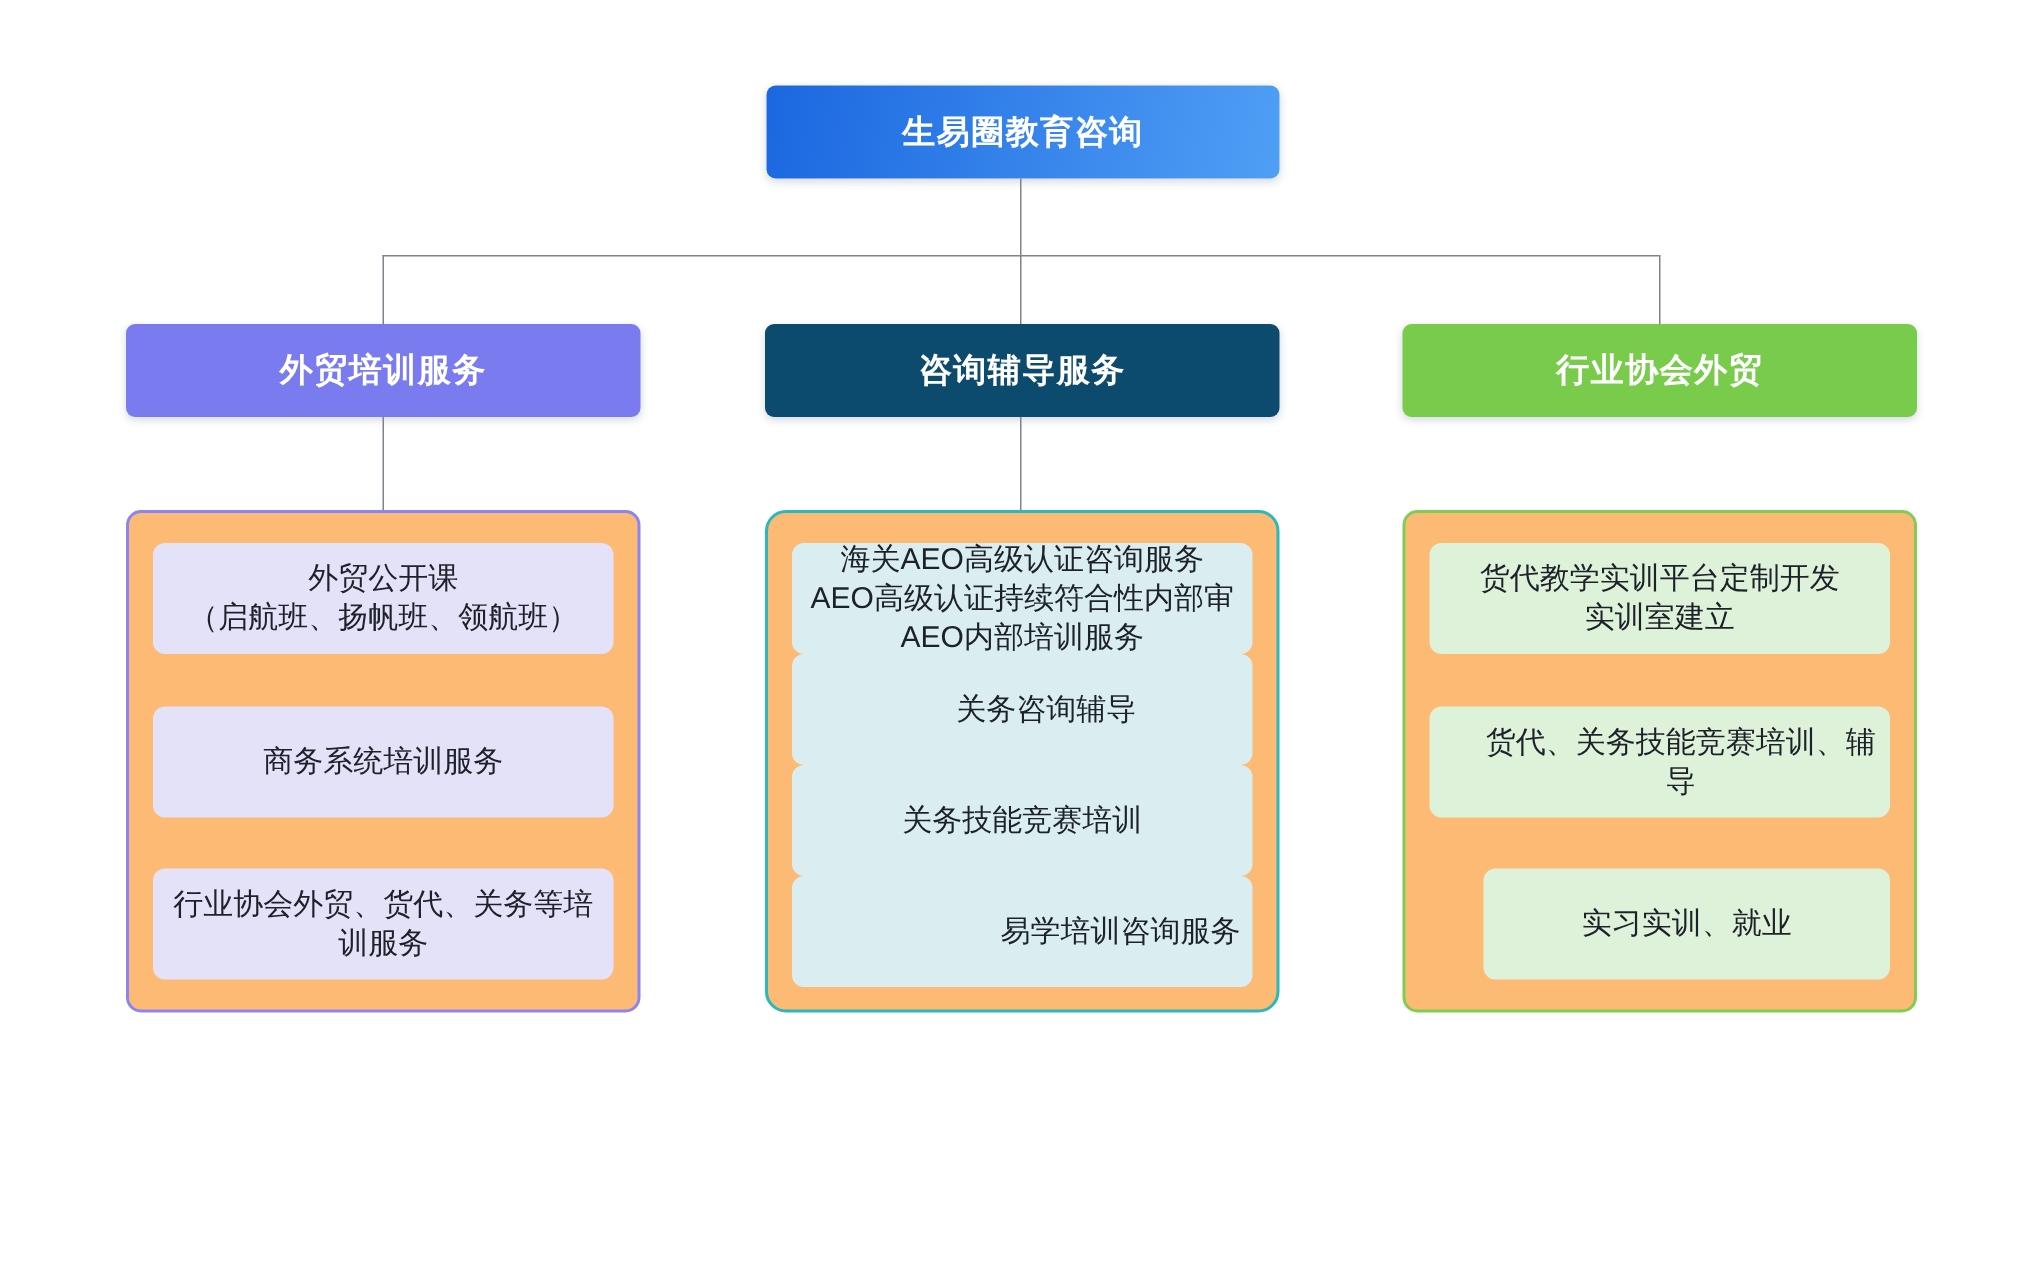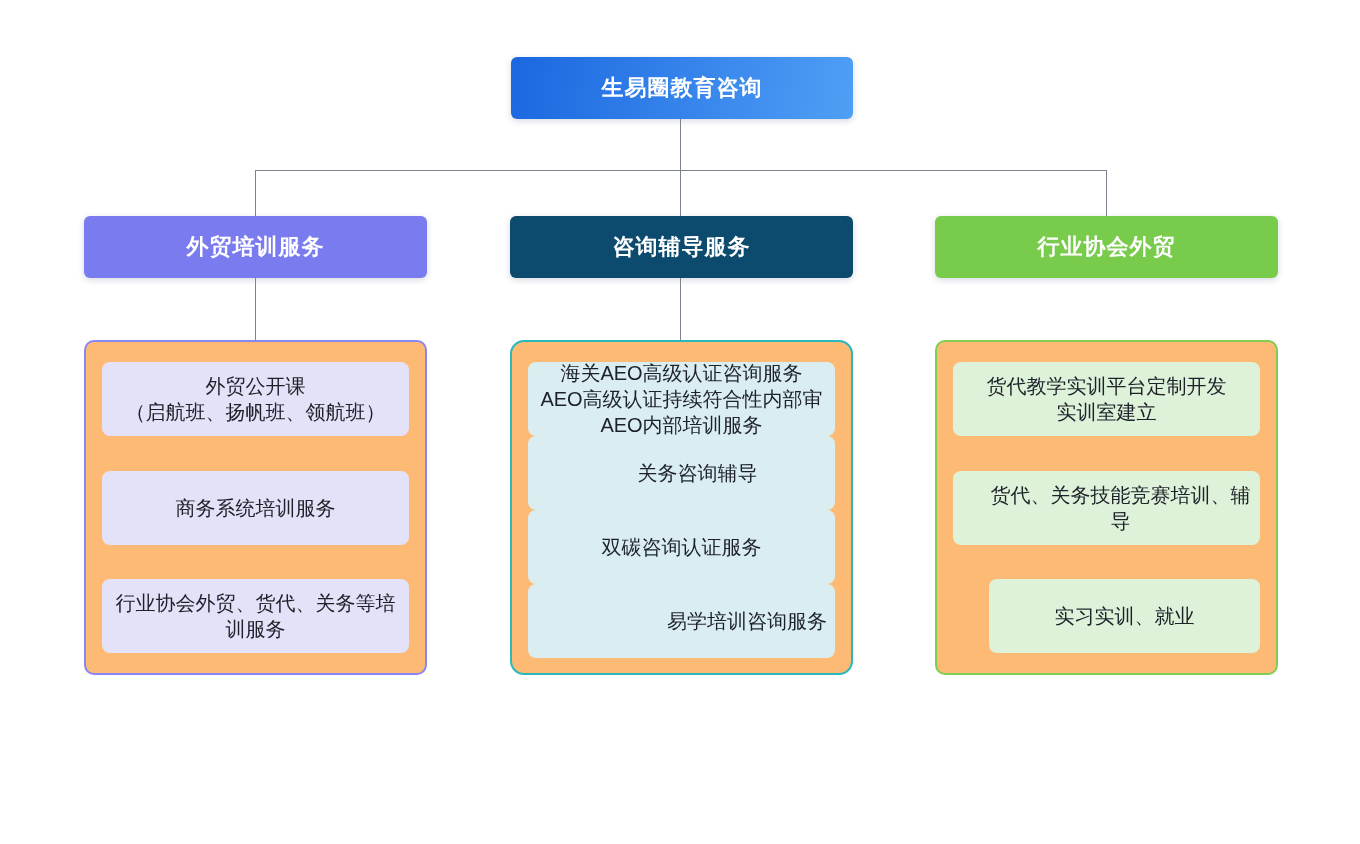--- a/index.html
+++ b/index.html
@@ -92,21 +92,21 @@
         <div>AEO内部培训服务</div>
       </div>
     </div>
     <div class="item" style="background-color: rgb(218, 238, 241); padding-left: 40px;">
       <div class="txt">
           <div>关务咨询辅导</div>
         </div>
     </div>
     <div class="item" style="background-color: rgb(218, 238, 241);">
       <div class="txt">
-          <div>双碳咨询认证服务</div>
+          <div>关务技能竞赛培训</div>
         </div>
     </div>
     <div class="item" style="background-color: rgb(218, 238, 241); text-align: right;">
       <div class="txt">
           <div>易学培训咨询服务</div>
         </div>
     </div>
   </div>
 
   <div class="container c2" style="border-color: rgb(128, 205, 85);">

